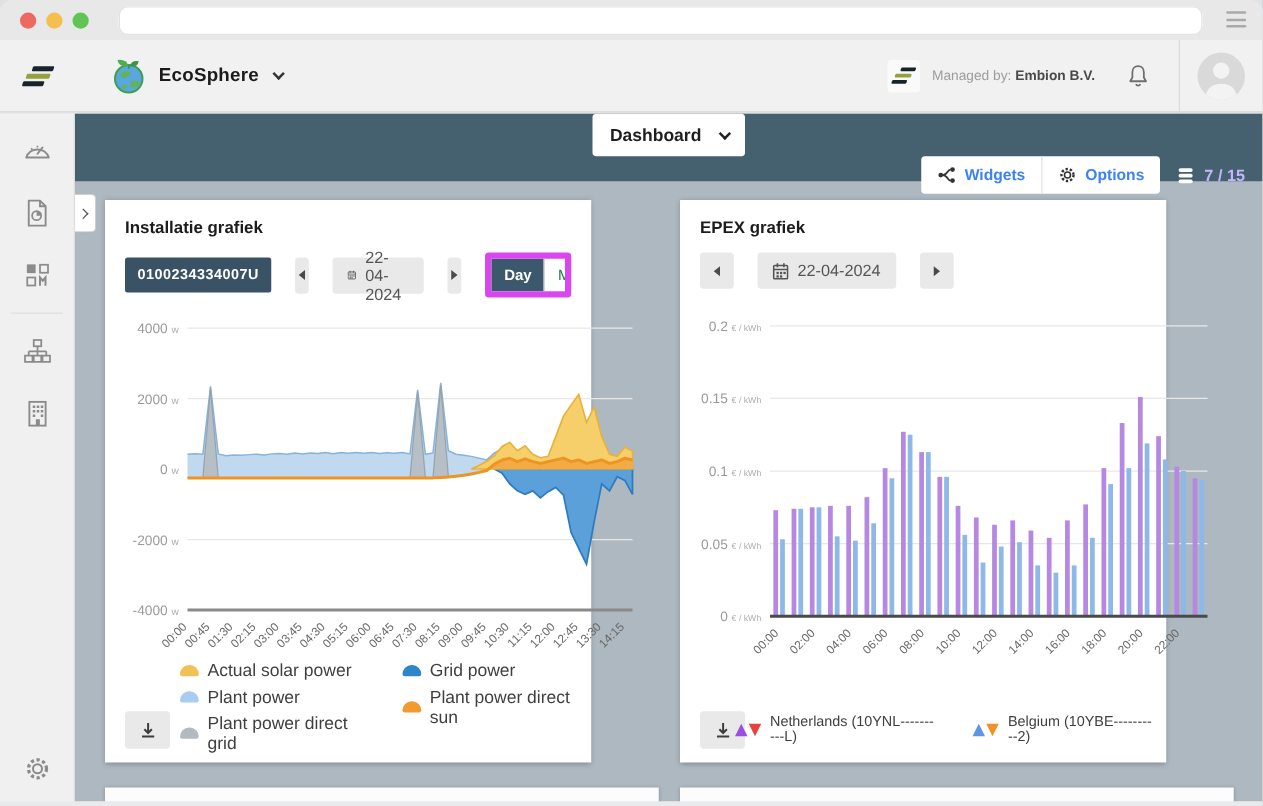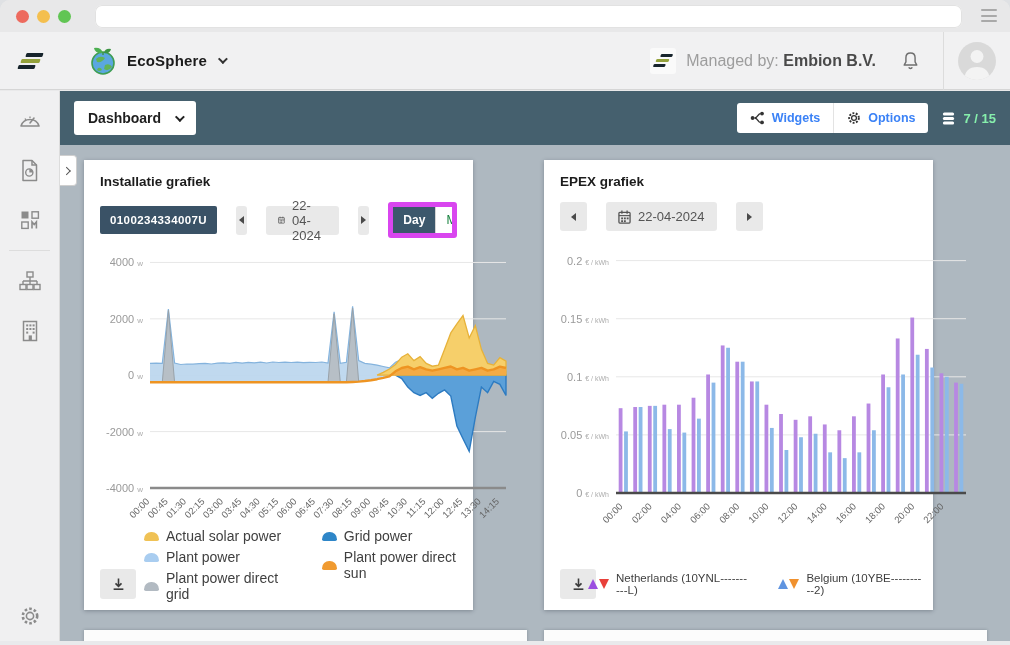--- a/index.html
+++ b/index.html
@@ -24,43 +24,43 @@
   .embion-bars .b2 { width:19px; background:#94a23c; margin-left:1px; }
   .embion-bars .b3 { width:17px; background:#17242c; }
   .brand { display:flex; align-items:center; gap:9px; margin-left:28px; }
   .brand-name { font-weight:bold; font-size:15px; color:#1b1b1b; letter-spacing:.2px; }
   .caret { width:7px; height:7px; border-right:2px solid #333; border-bottom:2px solid #333; transform:rotate(45deg) translateY(-2px); margin-left:2px; }
   .header-right { margin-left:auto; display:flex; align-items:center; height:100%; }
   .mini-logo-box { width:26px; height:26px; background:#fafafa; border-radius:3px; display:flex; align-items:center; justify-content:center; margin-right:10px; }
   .mini-logo-box .embion-bars i { height:3px; }
   .mini-logo-box .b1,.mini-logo-box .b3 { width:12px; }
   .mini-logo-box .b2 { width:13px; }
-  .managed { font-size:16px; color:#9d9d9d; margin-right:24px; white-space:nowrap; }
+  .managed { font-size:11px; color:#9d9d9d; margin-right:24px; white-space:nowrap; }
   .managed b { color:#4a4a4a; }
   .bell-wrap { margin-right:22px; display:flex; }
   .header-sep { width:1px; height:58px; background:#dcdcdc; }
   .avatar-cell { width:66px; display:flex; justify-content:center; }
   .avatar { width:38px; height:38px; border-radius:50%; background:#d9d9d9; overflow:hidden; display:flex; justify-content:center; }
 
   
   .main { position:absolute; top:91px; left:0; right:0; bottom:0; display:flex; }
   .sidebar { width:60px; background:#f0f0f1; border-right:1px solid #dcdcdc; position:relative; padding-top:4px; }
   .side-icon { height:50px; display:flex; align-items:center; justify-content:center; }
   .side-sep { height:1px; background:#ddd; margin:5px 9px; }
   .side-bottom { position:absolute; bottom:14px; left:0; right:0; display:flex; justify-content:center; }
 
   .content { flex:1; position:relative; background:#aeb8c0; }
-  .toolbar { height:54px; background:#45606e; display:flex; align-items:center; padding:0 14px; }
+  .toolbar { height:54px; background:#45606e; display:flex; align-items:center; padding:0 14px;flex-direction:column; }
   .dash-btn { background:#fff; border-radius:3px; padding:9px 14px; font-weight:bold; font-size:14px; color:#1e1e1e; display:flex; gap:12px; align-items:center; cursor:pointer; }
   .dash-btn .caret { border-color:#222; }
   .toolbar-right { margin-left:auto; display:flex; align-items:center; gap:13px; }
   .btn-group { display:flex; background:#fff; border-radius:3px; overflow:hidden; }
   .tb-btn { padding:8px 13px; font-size:12.5px; font-weight:bold; color:#3b82f6; display:flex; gap:7px; align-items:center; cursor:pointer; }
   .tb-btn + .tb-btn { border-left:1px solid #e3e3e3; }
-  .count { color:#86efac; font-weight:bold; font-size:13px; display:flex; gap:7px; align-items:center; }
+  .count { color:#c4b5fd; font-weight:bold; font-size:13px; display:flex; gap:7px; align-items:center; }
 
   .body-area { position:absolute; top:54px; left:0; right:0; bottom:0; }
   .expander { position:absolute; left:0; top:10px; width:17px; height:31px; background:#fff; border:1px solid #cfcfcf; border-left:none; border-radius:0 4px 4px 0; display:flex; align-items:center; justify-content:center; cursor:pointer; }
   .expander i { width:6px; height:6px; border-right:1.5px solid #555; border-top:1.5px solid #555; transform:rotate(45deg) translate(-1px,1px); }
 
   .card { position:absolute; top:15px; width:389px; height:450px; background:#fff; box-shadow:0 1px 4px rgba(40,50,60,.35); }
   #card1 { left:24px; } #card2 { left:484px; }
   .card-sliver { position:absolute; top:485px; width:443px; height:14px; background:#fcfcfc; box-shadow:0 0 3px rgba(40,50,60,.3); }
   .card-inner { padding:14px 16px 0 16px; position:relative; height:100%; }
   .card-title { font-size:13.5px; font-weight:bold; color:#1c1c1c; }

